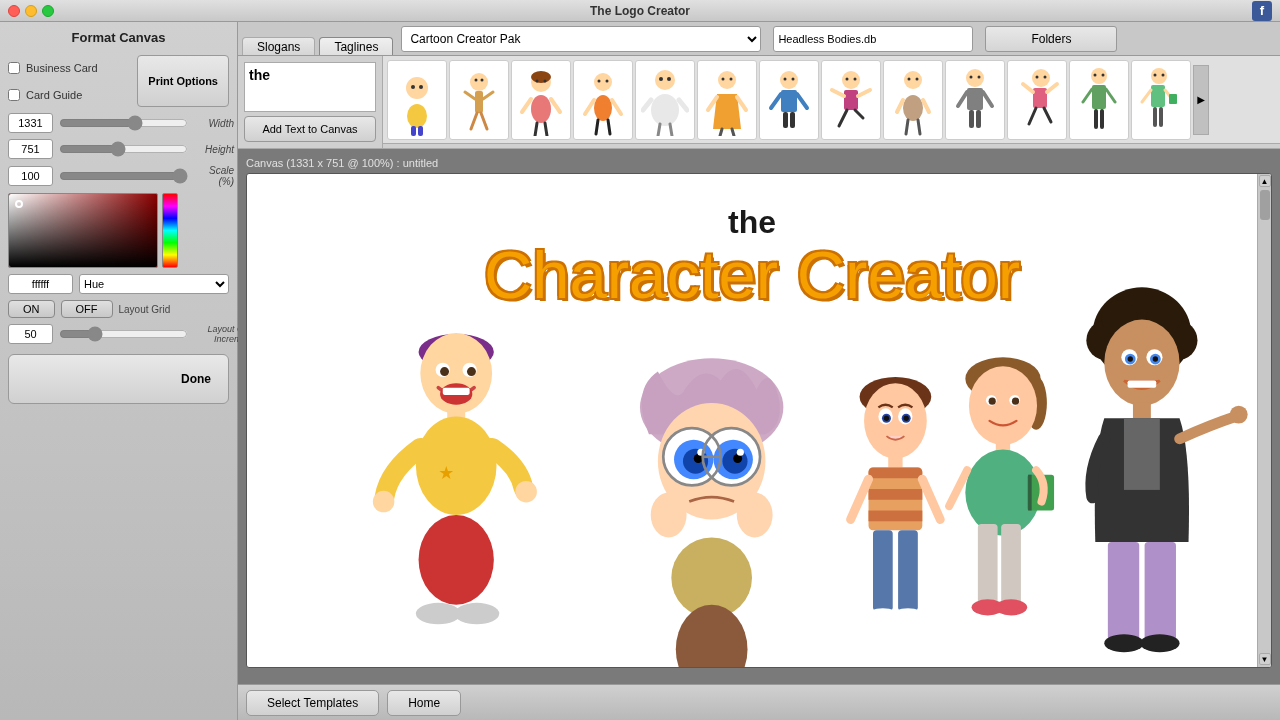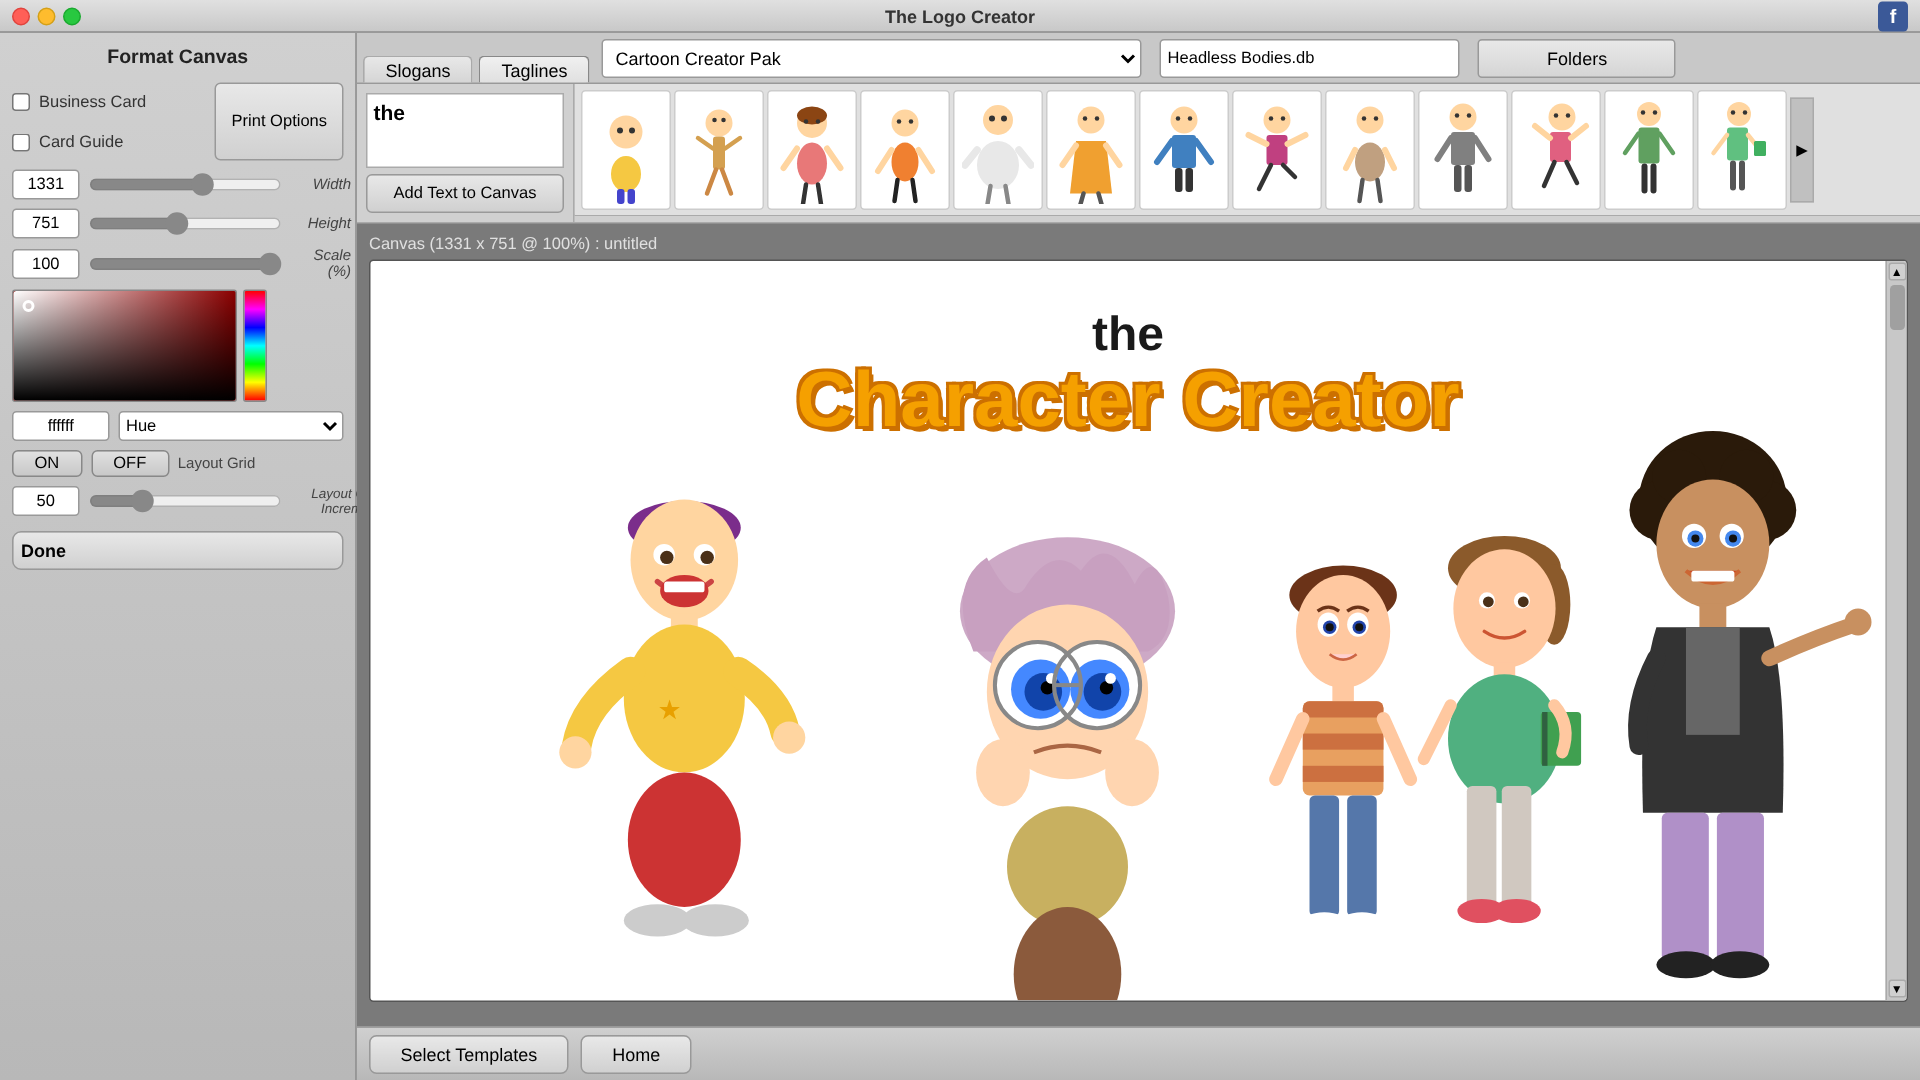--- a/index.html
+++ b/index.html
@@ -93,20 +93,21 @@
     .checkbox-row input[type=checkbox] { width: 12px; height: 12px; }
 
     .print-options-btn {
       background: linear-gradient(to bottom, #e8e8e8, #d0d0d0);
       border: 1px solid #999;
       border-radius: 4px;
       padding: 19px 10px;
       font-size: 11px;
       cursor: pointer;
       align-self: flex-end;
+      font-weight: bold;
     }
 
     .slider-row {
       display: flex;
       align-items: center;
       gap: 6px;
     }
     .num-input {
       width: 45px;
       height: 20px;
@@ -213,25 +214,25 @@
     .toggle-label {
       font-size: 10px;
       color: #444;
       text-align: right;
     }
 
     .done-btn {
       background: linear-gradient(to bottom, #e8e8e8, #d0d0d0);
       border: 1px solid #999;
       border-radius: 6px;
-      padding: 5px;
+      padding: 17px;
       font-size: 12px;
       font-weight: bold;
       cursor: pointer;
-      text-align: left;
+      text-align: right;
       margin-top: 4px;
     }
 
     
     .right-content {
       flex: 1;
       display: flex;
       flex-direction: column;
       background: #7a7a7a;
     }
@@ -404,22 +405,22 @@
     .canvas-the {
       font-size: 32px;
       font-weight: 900;
       color: #1a1a1a;
       display: block;
       text-align: center;
       font-family: Arial Black, sans-serif;
     }
 
     .canvas-main-title {
-      font-size: 52px;
-      font-weight: 700;
+      font-size: 67px;
+      font-weight: 400;
       color: #f5a000;
       display: block;
       text-align: center;
       font-family: Arial Black, sans-serif;
       text-shadow: 3px 3px 0 #cc7000, -2px -2px 0 #cc7000, 2px -2px 0 #cc7000, -2px 2px 0 #cc7000;
       line-height: 1;
     }
 
     
     .bottom-bar {

